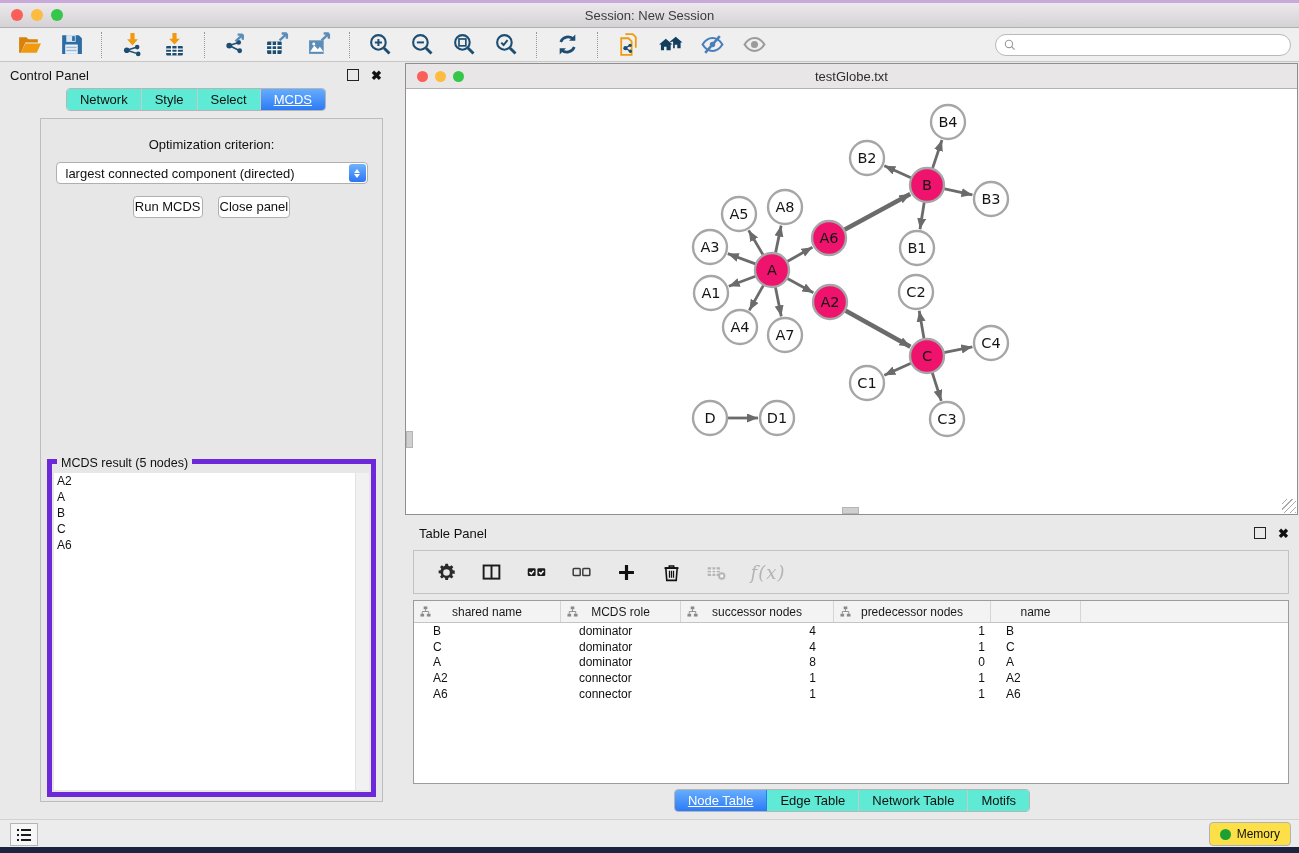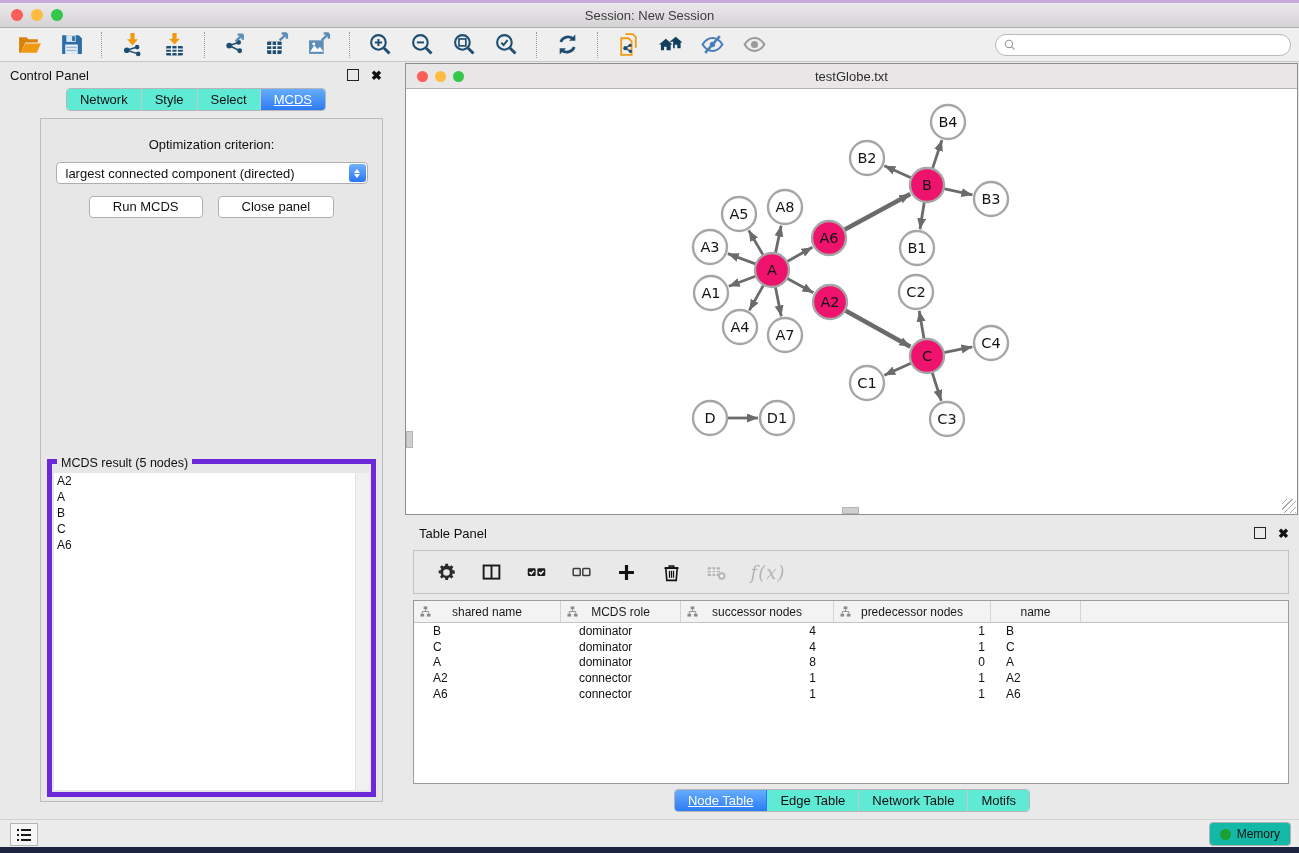--- a/index.html
+++ b/index.html
@@ -34,21 +34,21 @@
   .seg:last-child{border-right:none;}
   .seg.active{background:linear-gradient(#66adfd,#2b7bf6);color:#fff;border-right-color:#2b7bf6;text-decoration:underline;}
   .cp-content{position:absolute;left:8px;right:9px;top:56px;bottom:18px;background:#e7e7e7;border:1px solid #bdbdbd;margin-left:32px;}
   .opt-label{text-align:center;font-size:13px;color:#111;margin-top:18px;}
   .dropdown{margin:10px auto 0;width:312px;height:22px;background:#fff;border:1px solid #b0b0b0;border-radius:4px;position:relative;font-size:13px;line-height:22px;padding-left:9px;box-sizing:border-box;color:#111;}
   .spinner{position:absolute;right:1px;top:1px;width:17px;height:18px;border-radius:3px;background:linear-gradient(#70b2fd,#2a75f5);display:flex;flex-direction:column;align-items:center;justify-content:center;gap:1px;}
   .spinner i{display:block;width:0;height:0;border-left:3.5px solid transparent;border-right:3.5px solid transparent;}
   .spinner .up{border-bottom:4px solid #fff;}
   .spinner .dn{border-top:4px solid #fff;}
   .btn-row{display:flex;justify-content:center;gap:15px;margin-top:12px;}
-  .btn{height:22px;padding:0 23px;background:#fff;border:1px solid #b0b0b0;border-radius:4px;font-size:13px;line-height:20px;color:#111;}
+  .btn{height:22px;padding:0 1px;background:#fff;border:1px solid #b0b0b0;border-radius:4px;font-size:13px;line-height:20px;color:#111;}
   .groupbox{position:absolute;left:6px;right:6px;top:340px;bottom:4px;border:5px solid #6d28d9;}
   .groupbox legend-t{position:absolute;top:-8px;left:5px;background:#e7e7e7;padding:0 4px;font-size:12.5px;color:#111;display:block;}
   .result-list{position:absolute;left:2px;right:2px;top:9px;bottom:2px;background:#fff;overflow:hidden;}
   .scroll-track{position:absolute;right:0;top:0;width:13px;height:100%;background:#f1f1f1;border-left:1px solid #e2e2e2;}
   .result-item{font-size:12px;line-height:16px;padding-left:3px;color:#111;}
   
   .right-col{position:absolute;left:405px;top:0;width:894px;height:100%;}
   .net-win{position:absolute;left:0;top:1px;right:1px;height:452px;background:#fff;border:1px solid #8f8f8f;box-sizing:border-box;}
   .net-titlebar{height:24px;background:#e9e6e7;border-bottom:1px solid #b4b1b2;position:relative;display:flex;align-items:center;justify-content:center;font-size:13px;color:#2e2e2e;}
   .net-tl{position:absolute;left:11px;top:7px;display:flex;gap:7px;}
@@ -68,21 +68,21 @@
   .thead{display:flex;height:21px;background:#f3f3f3;border-bottom:1px solid #c4c4c4;align-items:stretch;}
   .th{position:relative;display:flex;align-items:center;justify-content:center;border-right:1px solid #d5d5d5;color:#1a1a1a;box-sizing:border-box;}
   .th .tree-ic{position:absolute;left:6px;top:5px;}
   .th.filler{flex:1;border-right:none;}
   .trow{display:flex;height:15.8px;align-items:center;color:#111;}
   .td{box-sizing:border-box;white-space:nowrap;overflow:hidden;}
   .tp-tabs{position:absolute;bottom:8px;left:0;right:0;display:flex;justify-content:center;}
   
   .statusbar{position:absolute;bottom:6px;left:0;right:0;height:27px;background:#ececec;border-top:1px solid #d2d2d2;}
   .list-btn{position:absolute;left:10px;top:3px;width:26px;height:21px;background:#f6f6f6;border:1px solid #b5b5b5;display:flex;align-items:center;justify-content:center;}
-  .mem-btn{position:absolute;right:8px;top:2px;height:22px;padding:0 10px;background:#14b8a6;border:1px solid #b2b2b2;border-radius:4px;display:flex;align-items:center;gap:6px;font-size:12px;color:#111;}
+  .mem-btn{position:absolute;right:8px;top:2px;height:22px;padding:0 10px;background:#fde047;border:1px solid #b2b2b2;border-radius:4px;display:flex;align-items:center;gap:6px;font-size:12px;color:#111;}
   .mem-dot{width:11px;height:11px;border-radius:50%;background:#1ca033;display:block;}
 </style>
 </head>
 <body>
 
 <div class="screen">
   <div class="desktop-top"></div>
 
   <div class="titlebar">
     <div class="tl">

